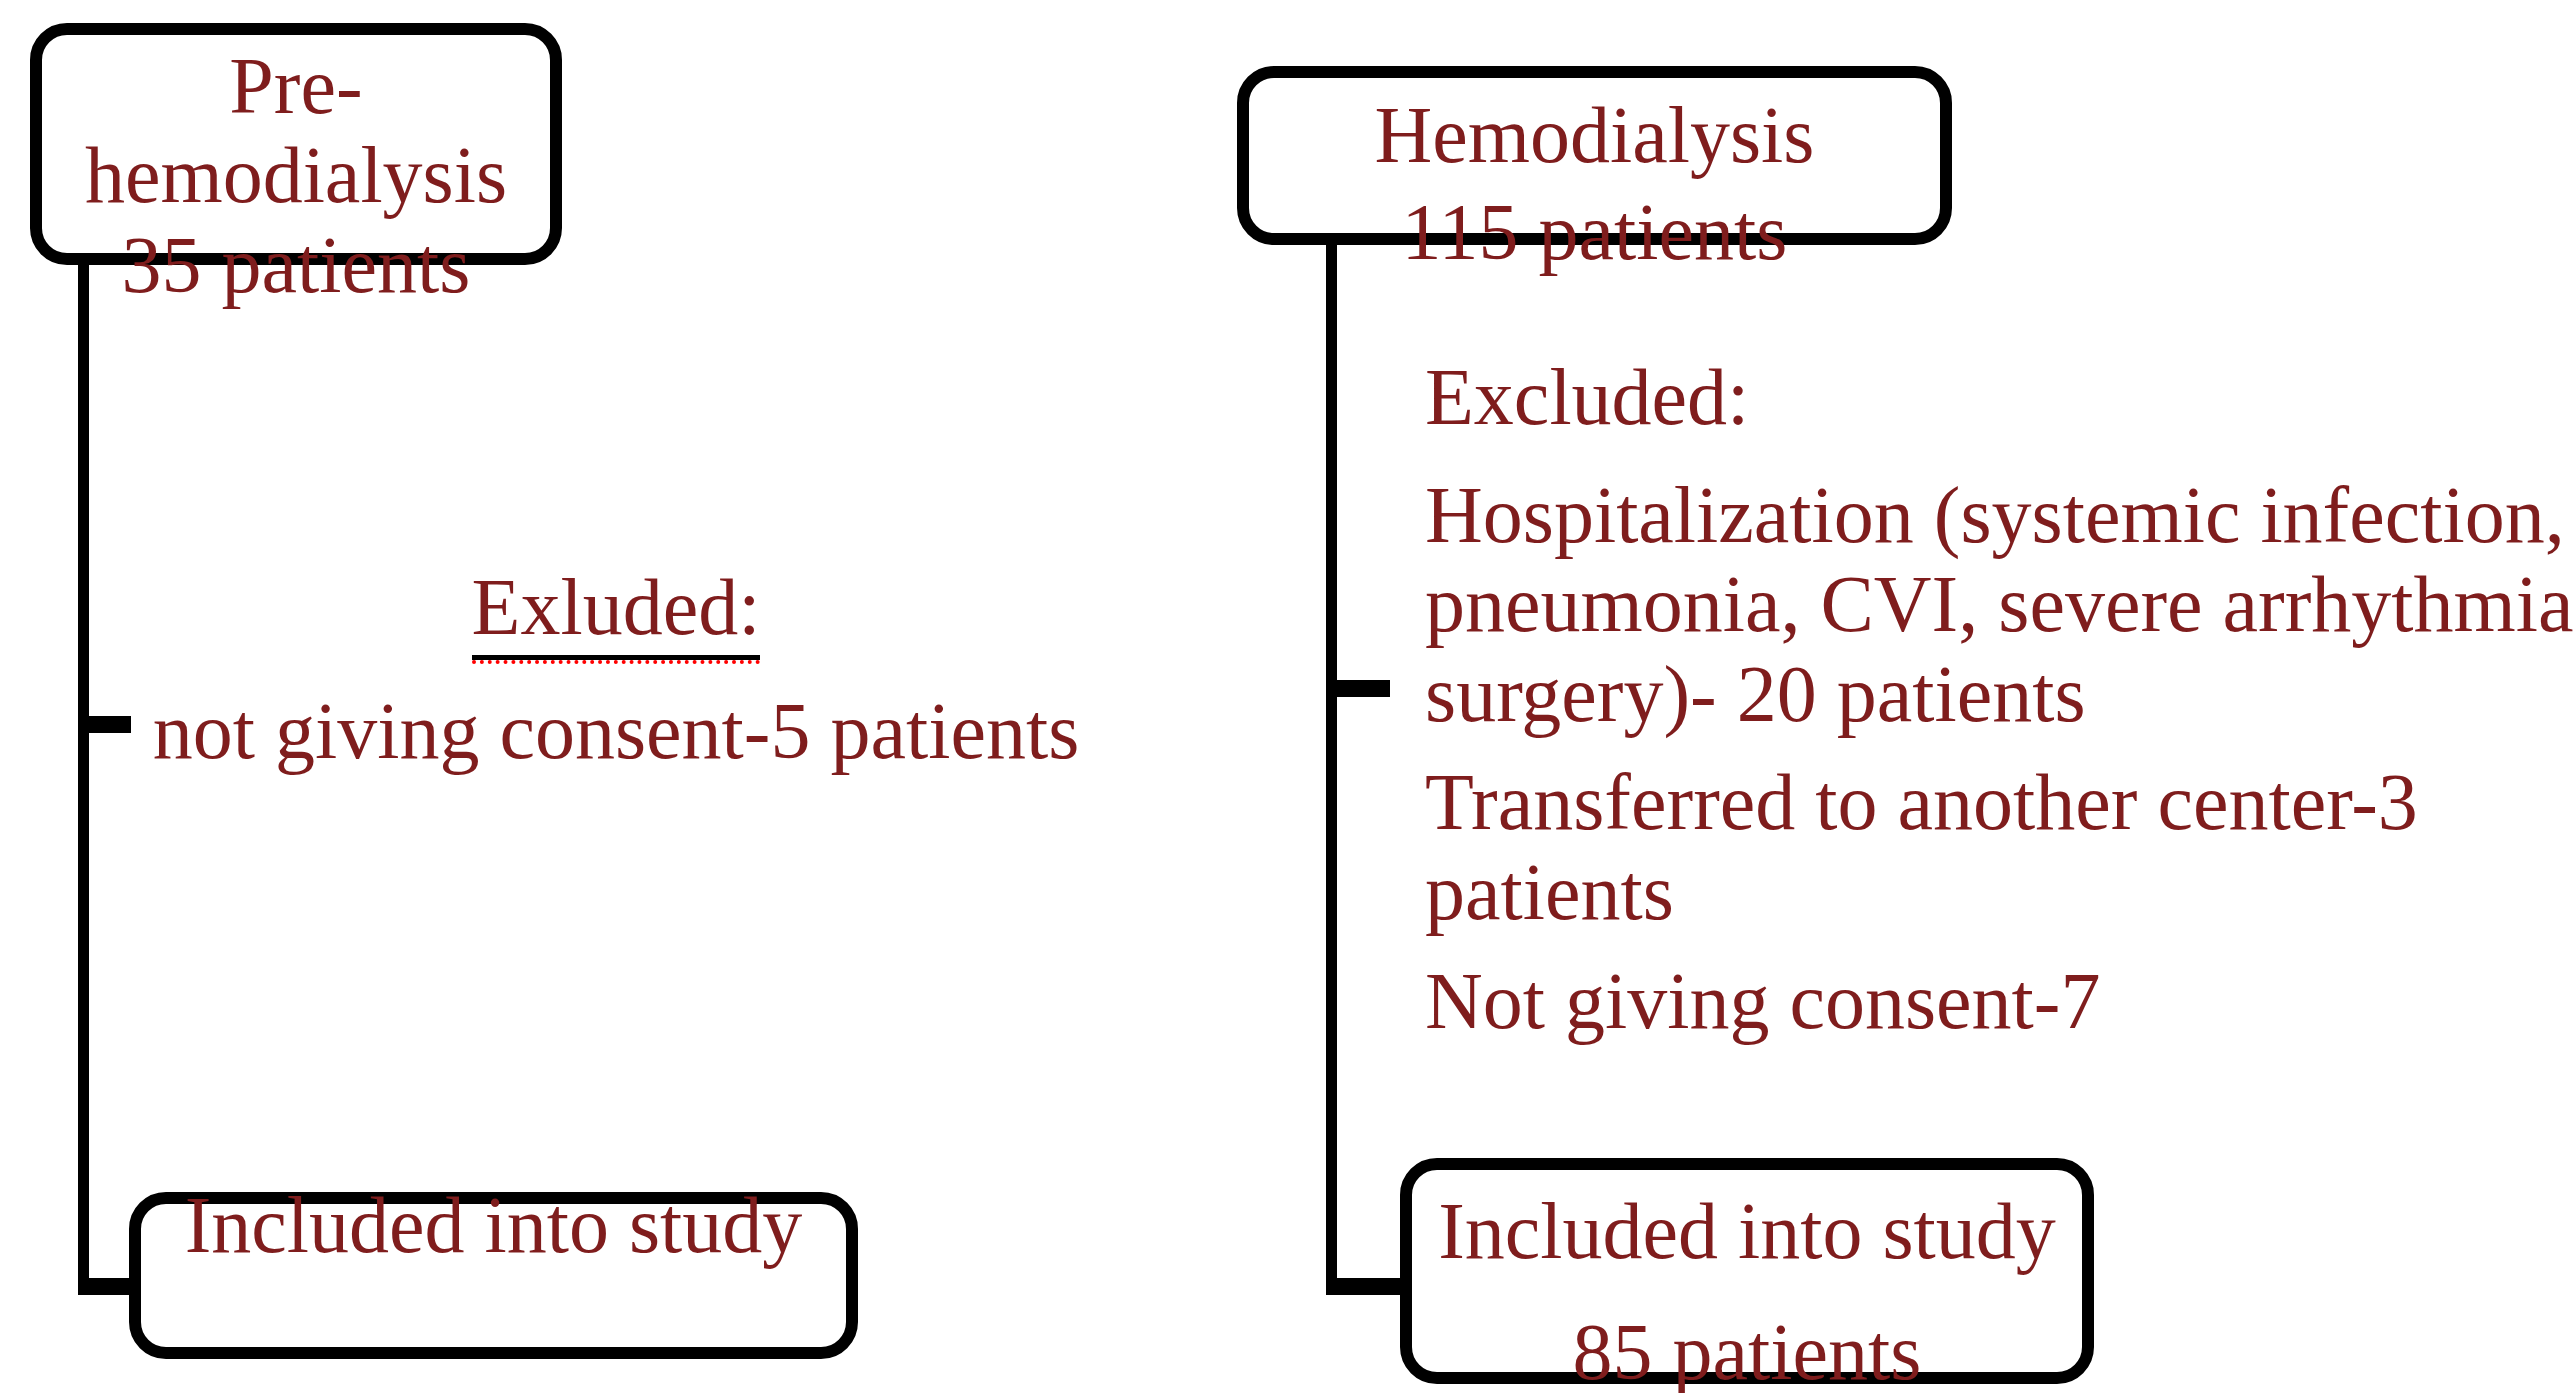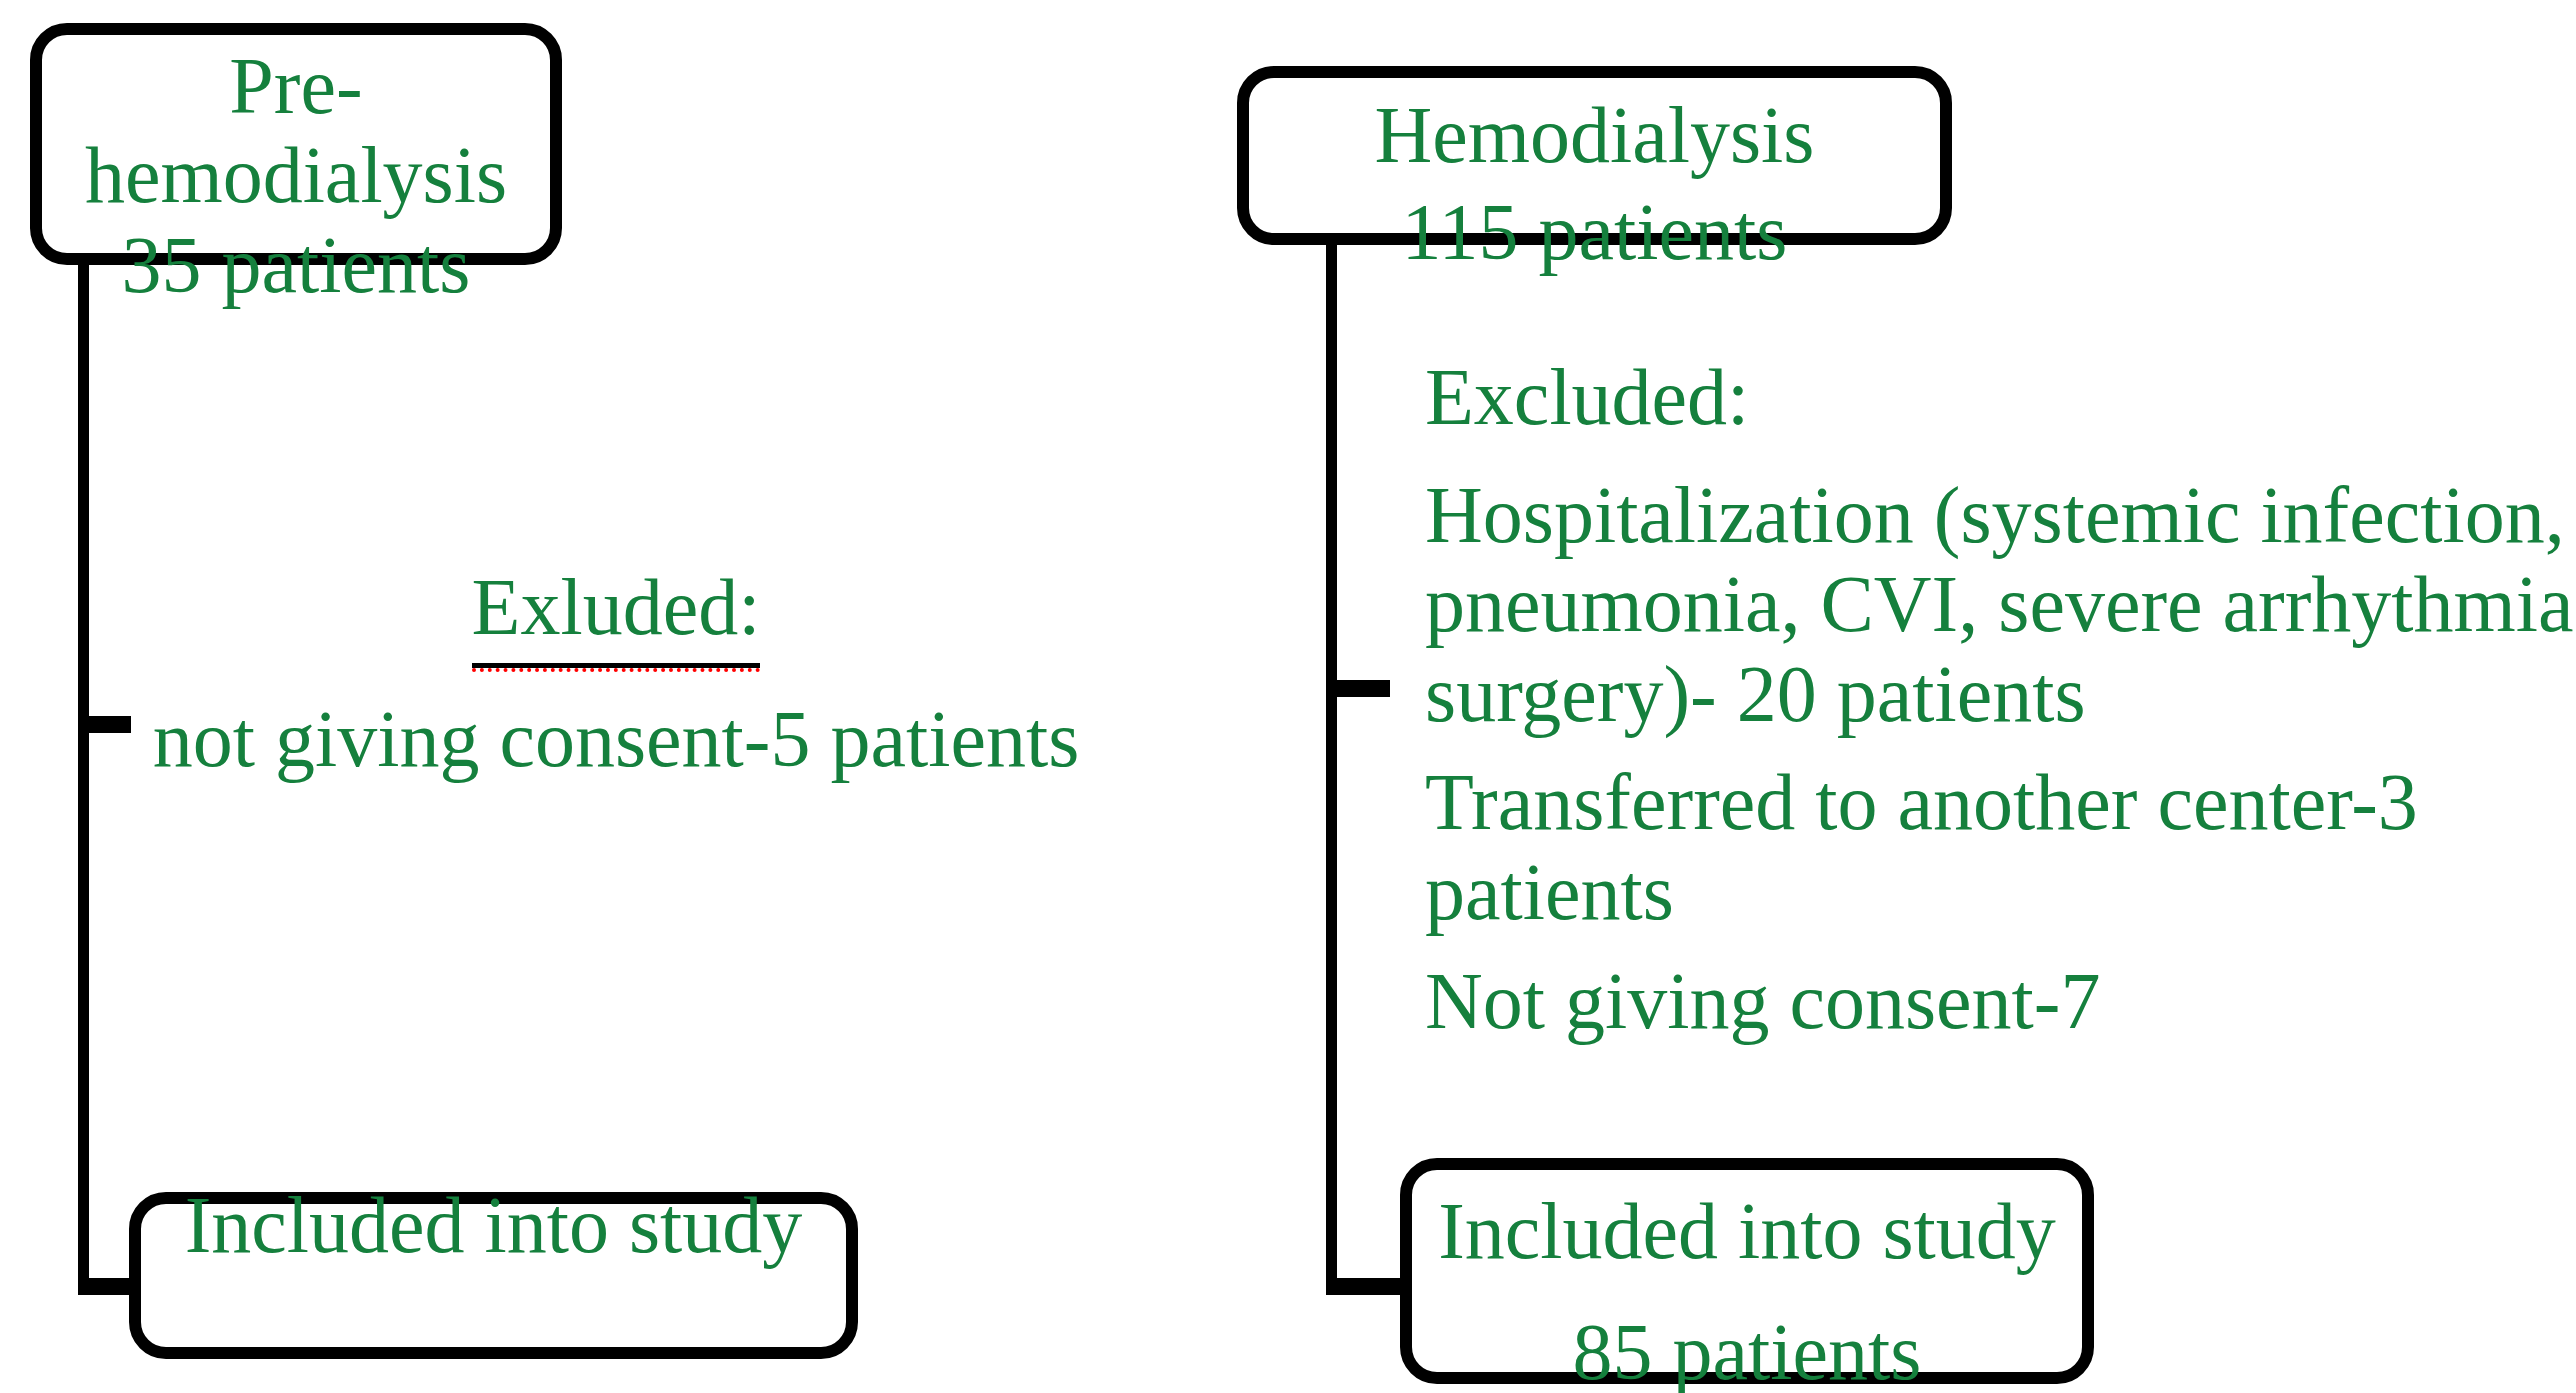--- a/index.html
+++ b/index.html
@@ -7,21 +7,21 @@
     padding: 0;
     background: #ffffff;
   }
   .stage {
     position: relative;
     width: 2576px;
     height: 1393px;
     background: #ffffff;
     overflow: hidden;
     font-family: "Liberation Serif", "DejaVu Serif", serif;
-    color: #15803d;
+    color: #7f1d1d;
     font-size: 80px;
     line-height: 1.12;
   }
 
   
   .box {
     position: absolute;
     box-sizing: border-box;
     border: 12.5px solid #000000;
     border-radius: 37px;
@@ -91,21 +91,21 @@
 
   
   .squiggle {
     display: inline-block;
     border-bottom: 4.7px dotted #ff0000;
     line-height: 1;
   }
   .black-underline {
     display: inline-block;
     border-bottom: 5.5px solid #000000;
-    padding-bottom: 16px;
+    padding-bottom: 8px;
     line-height: 1;
   }
 </style>
 </head>
 <body>
 
 <div class="stage">
 
   <div class="conn vline-left"></div>
   <div class="conn tick-left"></div>

